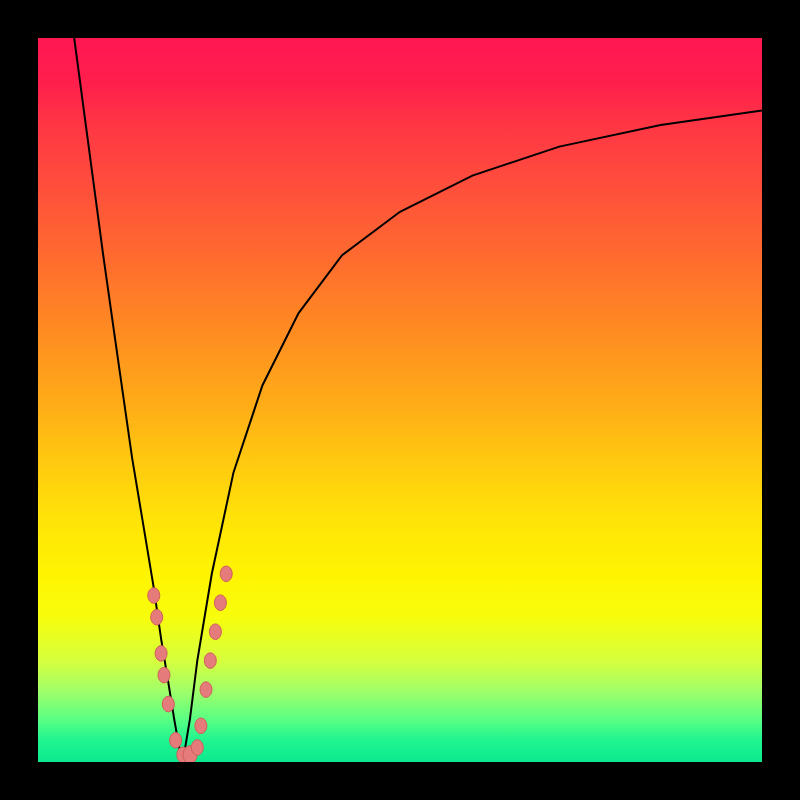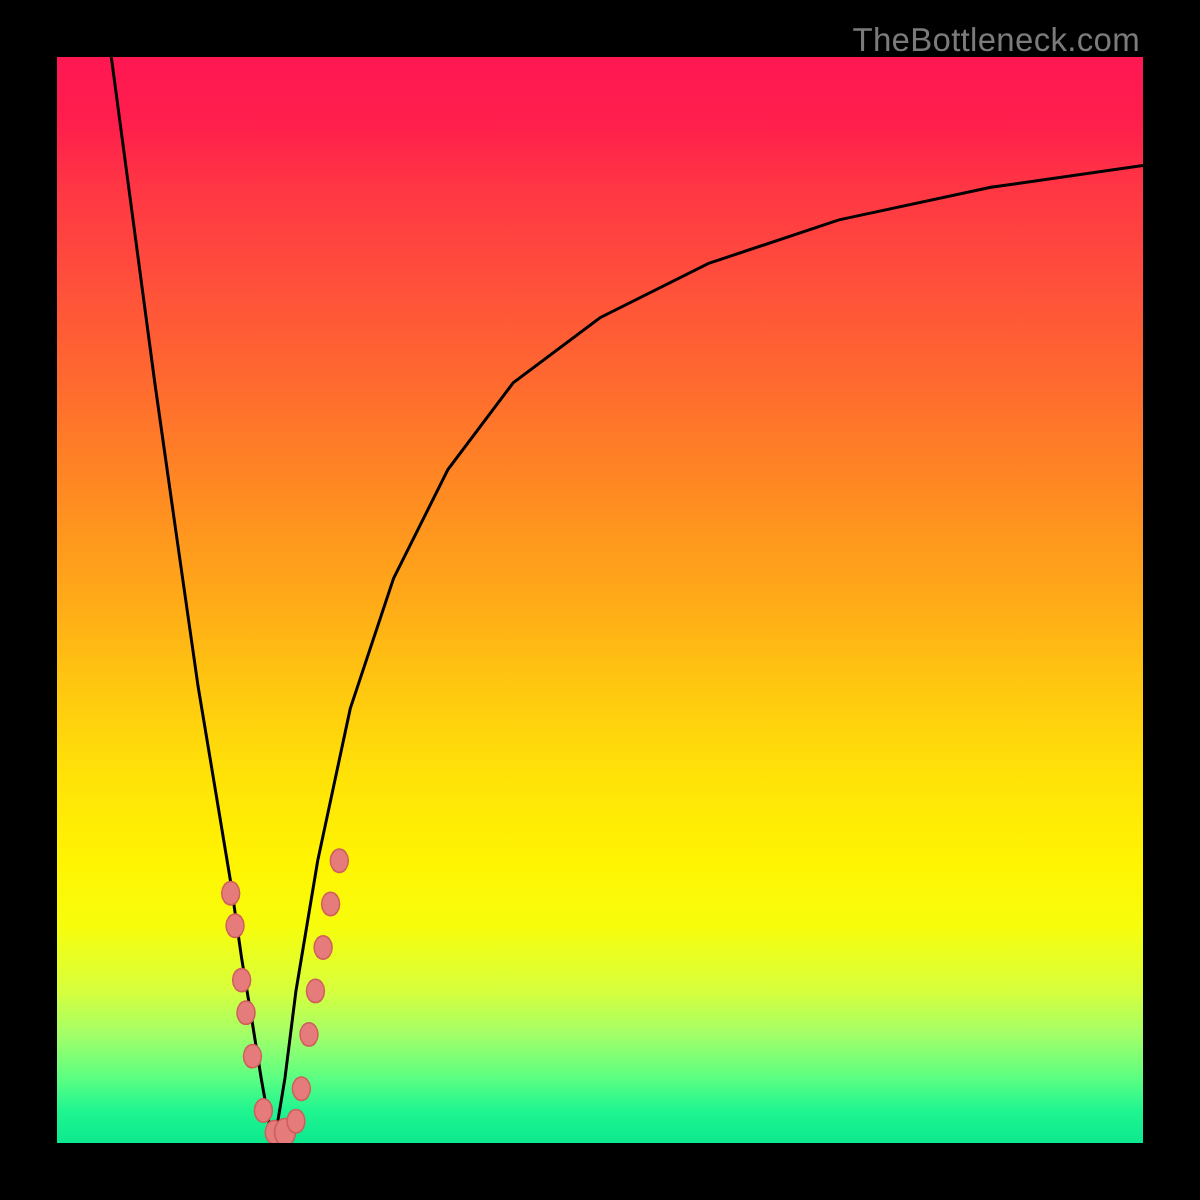--- a/index.html
+++ b/index.html
@@ -92,14 +92,13 @@
           <ellipse cx="159.3" cy="709.5" rx="6" ry="7.800000000000001" class="dot"></ellipse>
           <ellipse cx="162.9" cy="687.8" rx="6" ry="7.800000000000001" class="dot"></ellipse>
           <ellipse cx="168.0" cy="651.6" rx="6" ry="7.800000000000001" class="dot"></ellipse>
           <ellipse cx="172.3" cy="622.6" rx="6" ry="7.800000000000001" class="dot"></ellipse>
           <ellipse cx="177.4" cy="593.7" rx="6" ry="7.800000000000001" class="dot"></ellipse>
           <ellipse cx="182.4" cy="564.7" rx="6" ry="7.800000000000001" class="dot"></ellipse>
           <ellipse cx="188.2" cy="535.8" rx="6" ry="7.800000000000001" class="dot"></ellipse>
         </g>
     </svg>
   </div>
-  <div class="watermark">TheBottleneck.com</div>
 </div>
 
 </body></html>

